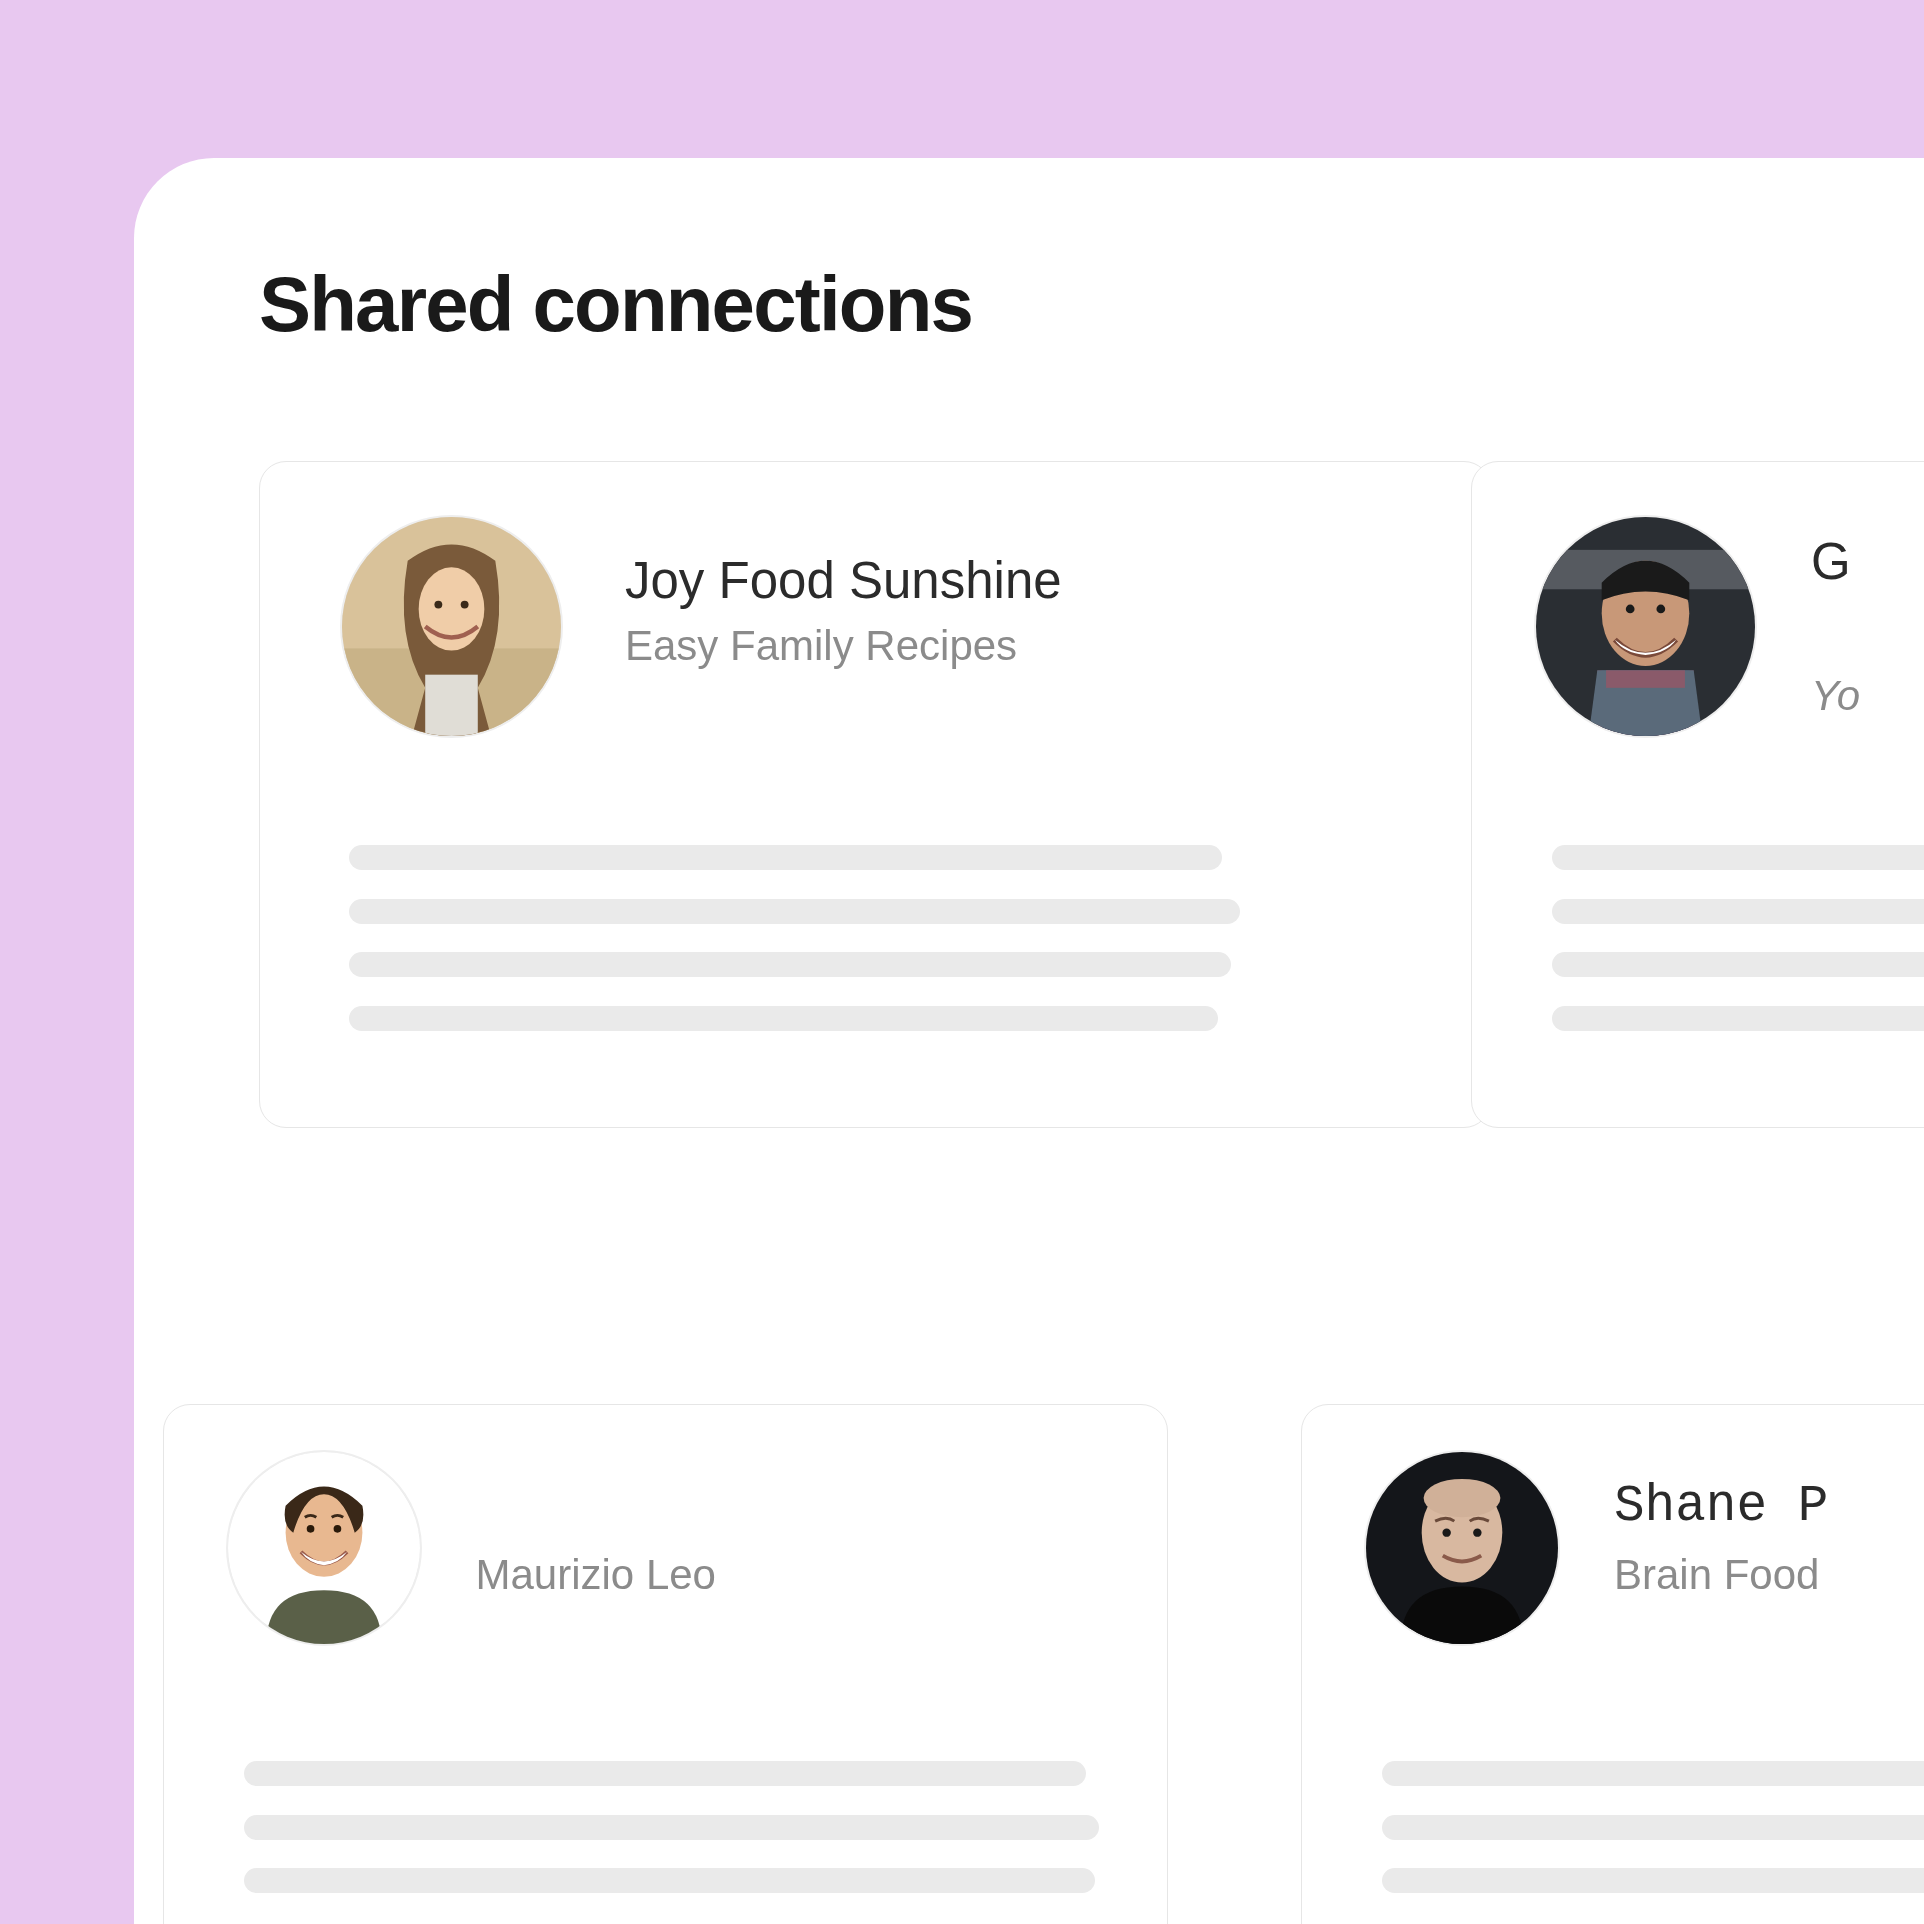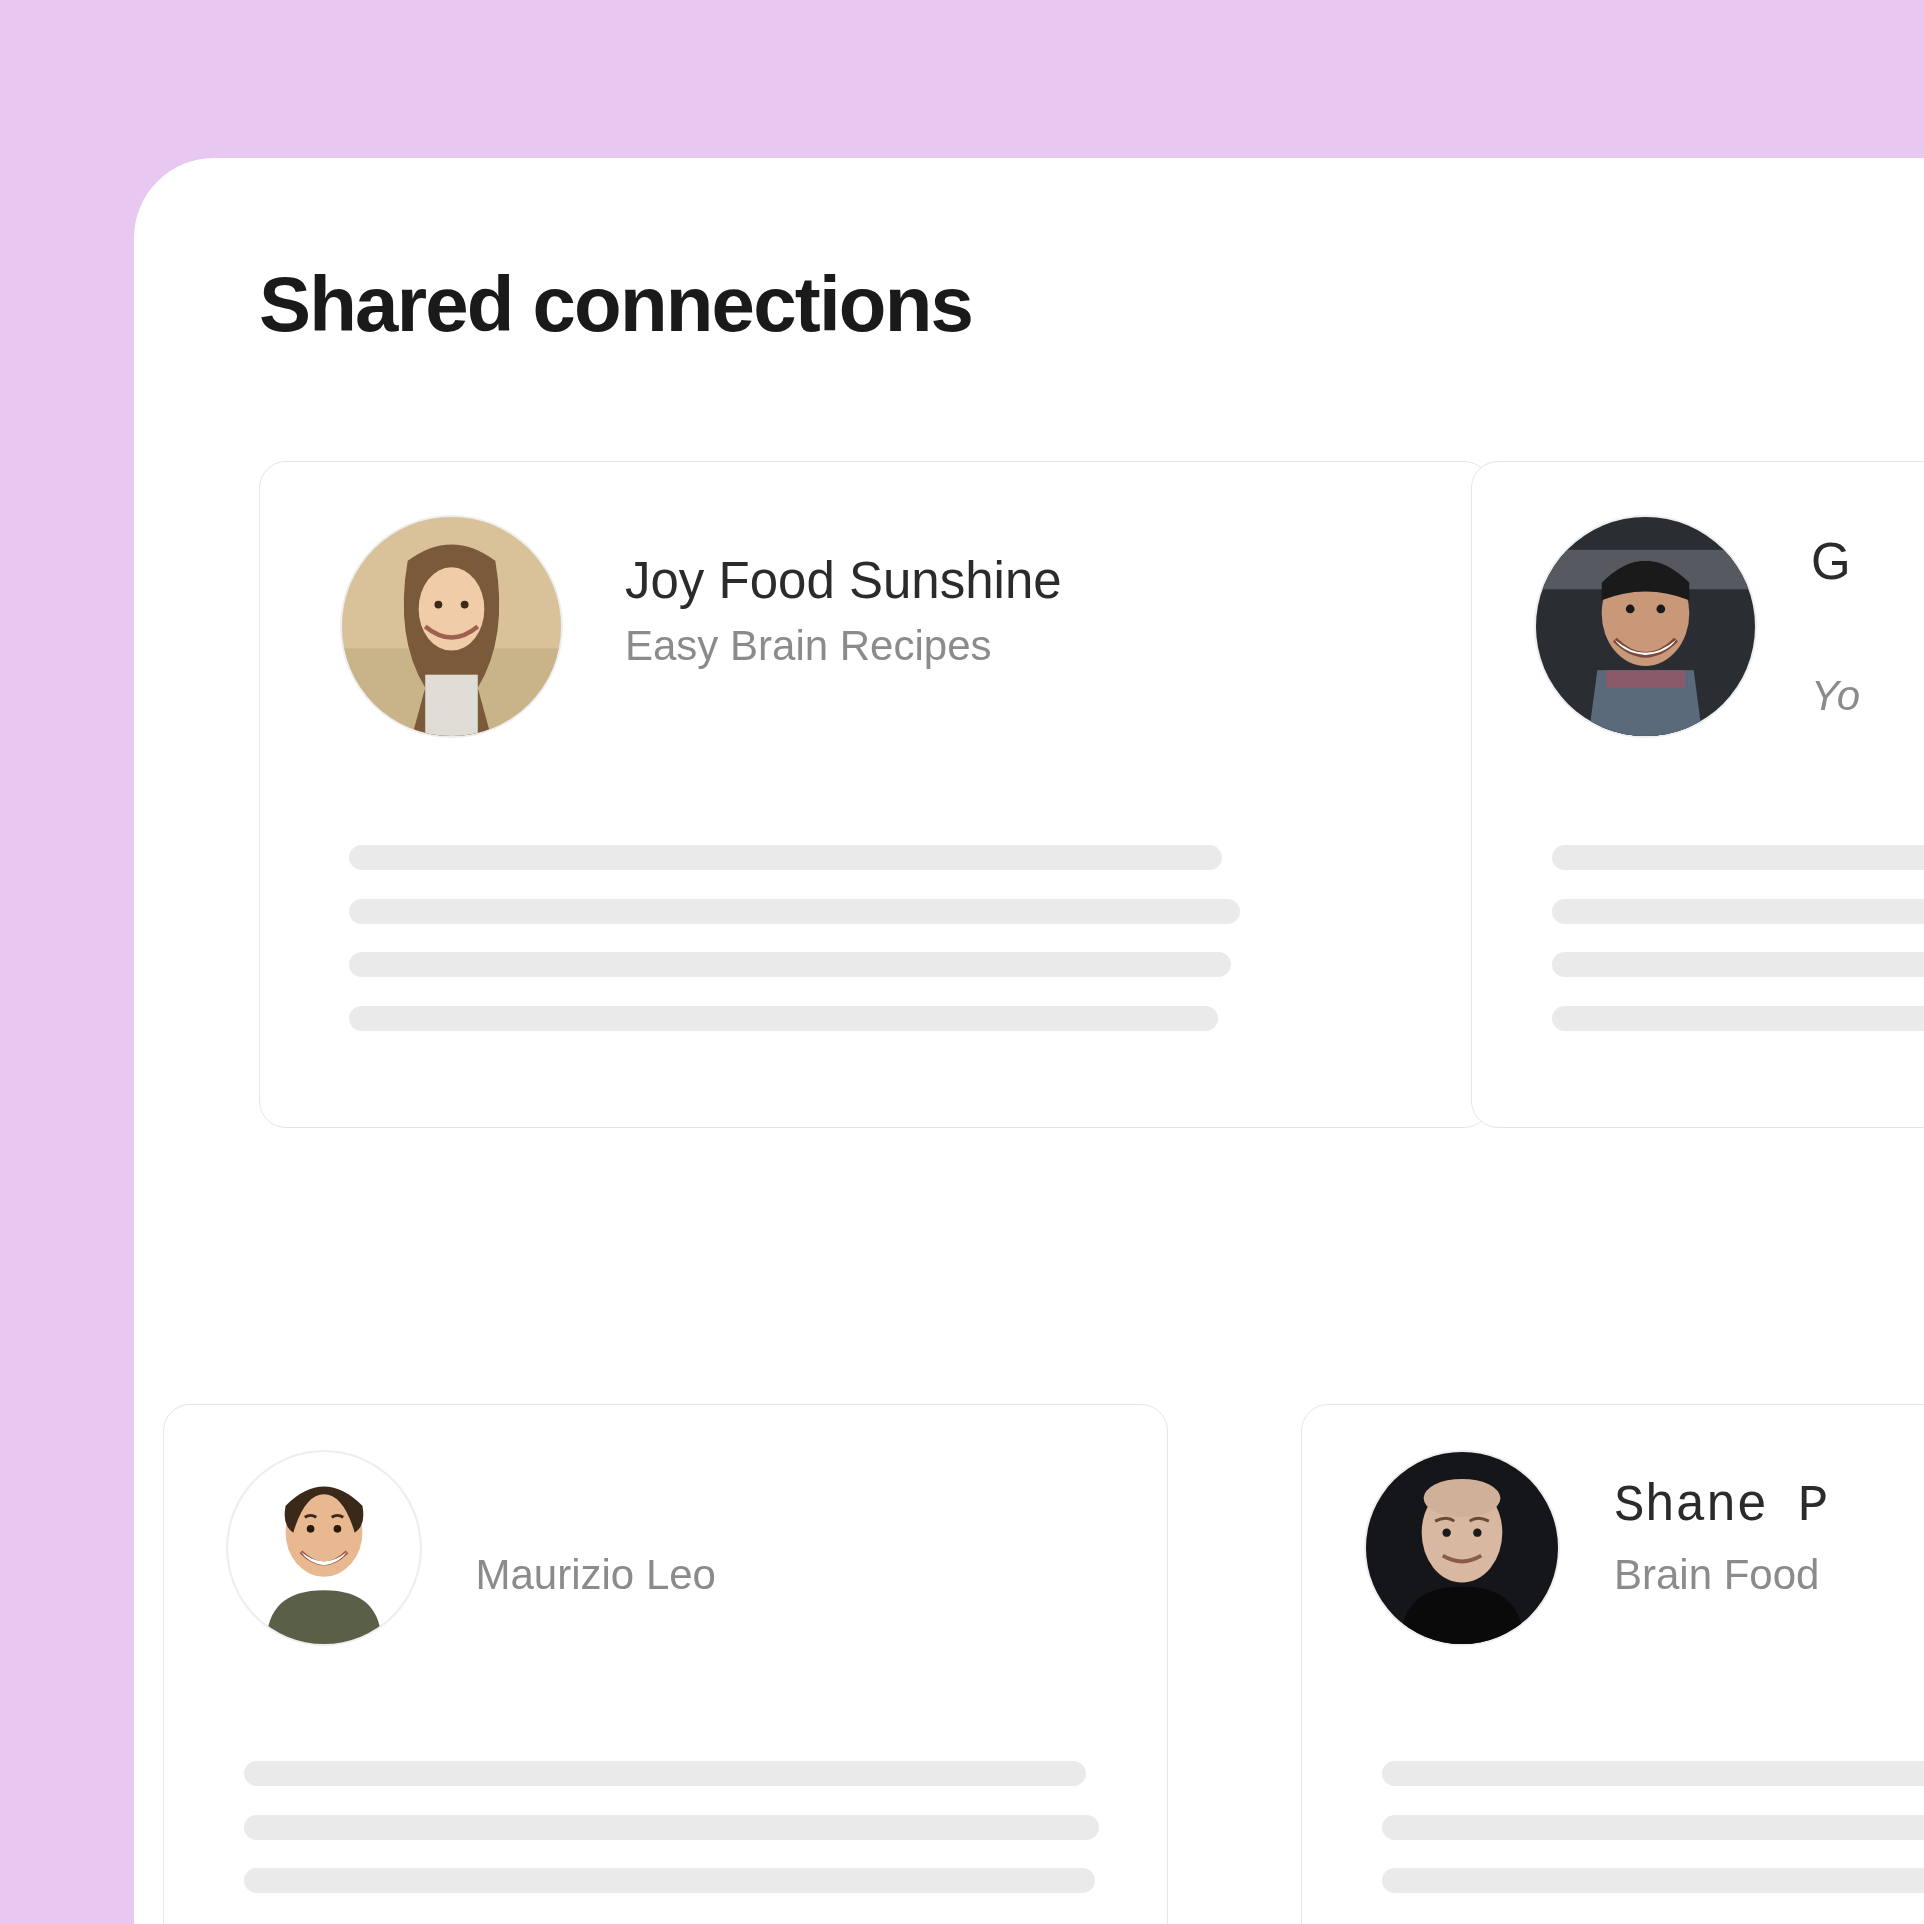--- a/index.html
+++ b/index.html
@@ -99,21 +99,21 @@
         <ellipse cx="50" cy="40" rx="18" ry="22" fill="#e8c4a0"></ellipse>
         <path d="M30 20 Q50 5 70 20 Q76 55 62 78 L68 100 L32 100 L38 78 Q24 55 30 20 Z" fill="#7a5a3a"></path>
         <ellipse cx="50" cy="42" rx="15" ry="19" fill="#f0cda8"></ellipse>
         <path d="M38 50 Q50 60 62 50" stroke="#a06050" stroke-width="2" fill="none"></path>
         <circle cx="44" cy="40" r="1.8" fill="#3a2a1a"></circle>
         <circle cx="56" cy="40" r="1.8" fill="#3a2a1a"></circle>
         <rect x="38" y="72" width="24" height="28" fill="#e0ddd6"></rect>
       </svg>
     </div>
     <div class="name" style="left:365px; top:89px;">Joy Food Sunshine</div>
-    <div class="subtitle" style="left:365px; top:160px;">Easy Brain Recipes</div>
+    <div class="subtitle" style="left:365px; top:160px;">Easy Family Recipes</div>
     <div class="skeleton-group" style="left:89px; top:383px; width:891px;">
       <div class="skel" style="width:873px;"></div>
       <div class="skel" style="width:891px;"></div>
       <div class="skel" style="width:882px;"></div>
       <div class="skel" style="width:869px;"></div>
     </div>
   </div>
 
   <div class="card card-shared-2">
     <div class="avatar" style="left:62px; top:53px; width:223px; height:223px;">

